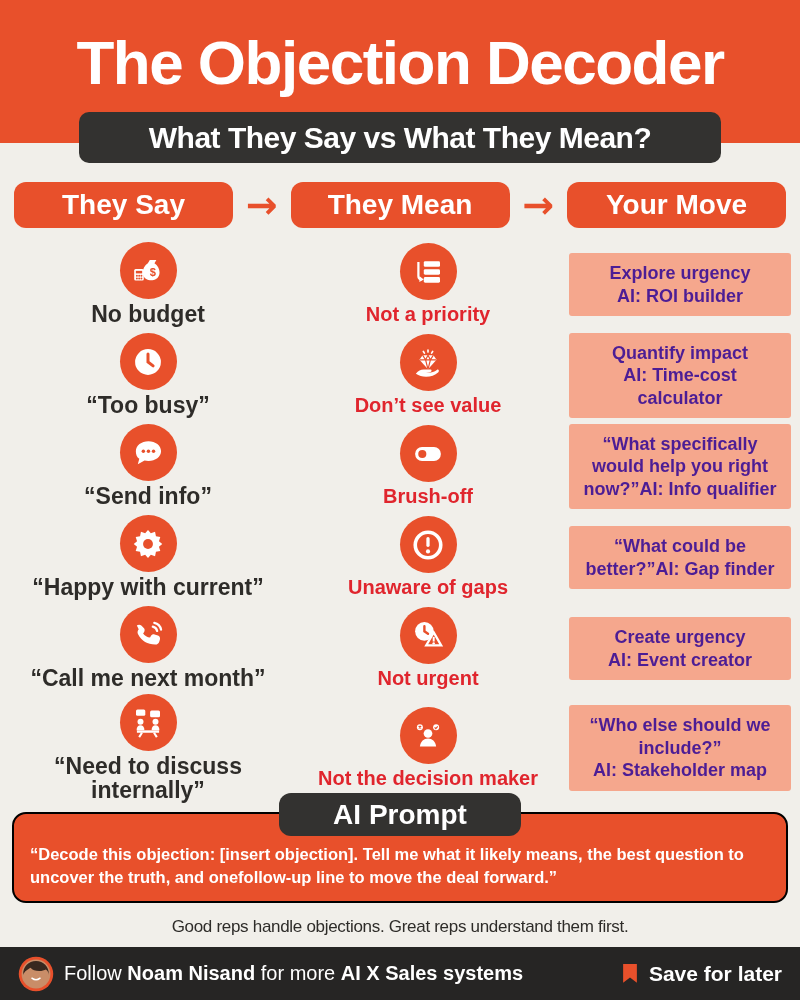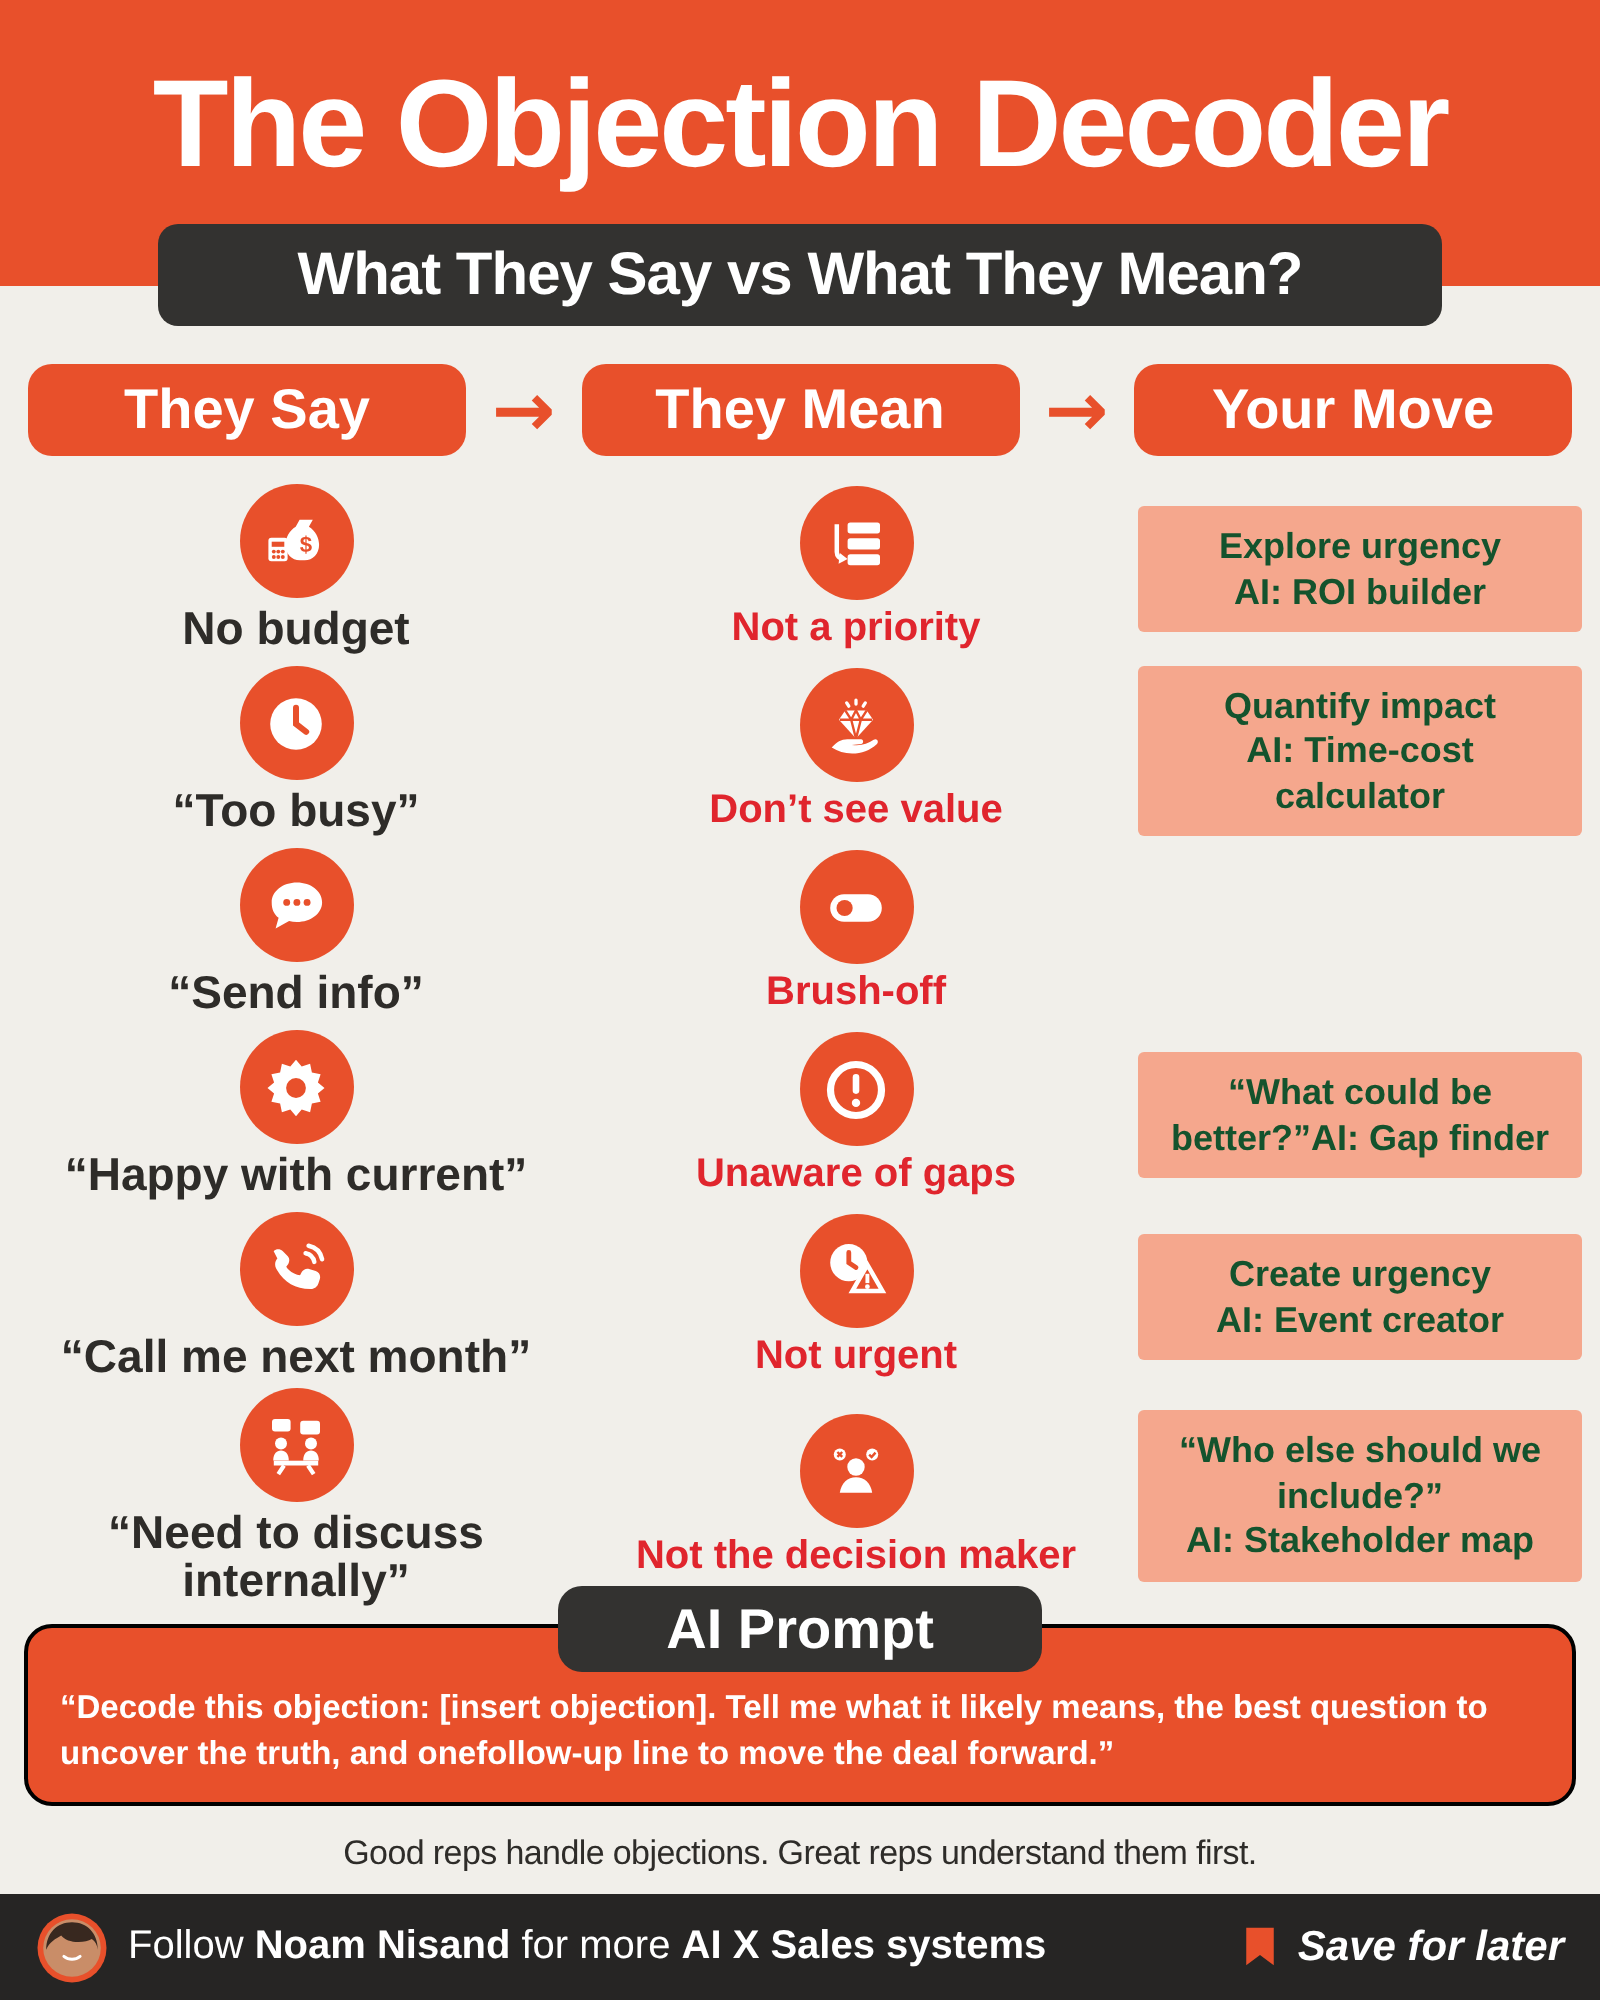--- a/index.html
+++ b/index.html
@@ -33,21 +33,21 @@
   
   .rows{margin-top:11px;display:flex;flex-direction:column;}
   .row{display:grid;grid-template-columns:296px 264px 240px;align-items:center;height:91px;}
   .row.tall{height:105px;}
   .stack{display:flex;flex-direction:column;align-items:center;justify-content:center;gap:3px;text-align:center;}
   .icon-circle{width:57px;height:57px;border-radius:50%;background:var(--orange);display:flex;align-items:center;justify-content:center;flex:0 0 auto;}
   .icon-circle svg{width:36px;height:36px;display:block;}
   .say-label{color:var(--ink);font-size:23px;font-weight:800;line-height:1.05;max-width:280px;}
   .mean-label{color:var(--red);font-size:20px;font-weight:800;white-space:nowrap;}
   .move-box{width:222px;justify-self:center;background:var(--salmon);border-radius:3px;padding:9px 4px;
-    color:#14532d;font-size:18px;font-weight:800;text-align:center;line-height:1.25;white-space:pre-line;}
+    color:#4c1d95;font-size:18px;font-weight:800;text-align:center;line-height:1.25;white-space:pre-line;}
 
   
   .prompt-section{position:relative;margin:13px 12px 0;height:91px;background:var(--orange);
     border:2px solid #000000;border-radius:14px;display:flex;align-items:flex-end;justify-content:center;}
   .prompt-pill{position:absolute;top:-21px;left:50%;transform:translateX(-50%);
     width:242px;height:43px;background:var(--dark);border-radius:12px;
     display:flex;align-items:center;justify-content:center;z-index:2;}
   .prompt-pill span{color:#fff;font-size:28px;font-weight:800;}
   .prompt-text{color:#fff;font-size:16.5px;font-weight:800;text-align:left;line-height:1.4;
     max-width:752px;padding:0 6px;margin-bottom:12px;}
@@ -55,21 +55,21 @@
   .closing{margin-top:14px;text-align:center;color:var(--ink);font-size:17px;font-weight:400;letter-spacing:-0.3px;}
 
   
   .footer{position:absolute;left:0;right:0;bottom:0;height:53px;background:var(--footer);
     display:flex;align-items:center;justify-content:space-between;padding:0 18px;gap:41px;}
   .footer-left{display:flex;align-items:center;gap:10px;}
   .avatar{width:36px;height:36px;border-radius:50%;overflow:hidden;flex:0 0 auto;}
   .avatar svg{width:36px;height:36px;display:block;}
   .footer-text{color:#fff;font-size:20px;font-weight:400;}
   .footer-text b{font-weight:800;}
-  .footer-right{display:flex;align-items:center;gap:8px;font-style:italic;}
+  .footer-right{display:flex;align-items:center;gap:8px;}
   .bookmark-icon svg{width:22px;height:27px;display:block;}
   .save-label{color:#fff;font-size:21px;font-weight:800;}
 </style>
 </head>
 <body>
 
 <div class="page">
 
   <header class="hero">
     <h1>The Objection Decoder</h1>
@@ -173,20 +173,23 @@
       </div>
       <div class="stack">
         <div class="icon-circle">
           <svg viewBox="0 0 24 24">
             <rect x="3.4" y="7.4" width="17.2" height="9.2" rx="4.6" fill="#fff"></rect>
             <circle cx="8.2" cy="12" r="2.7" fill="#E8502B"></circle>
           </svg>
         </div>
         <div class="mean-label">Brush-off</div>
       </div>
+      <div class="move-box">“What specifically
+would help you right
+now?”AI: Info qualifier</div>
     </div>
 
     <div class="row">
       <div class="stack">
         <div class="icon-circle">
           <svg viewBox="0 0 24 24">
             <path fill="#fff" d="M12 2.6l1.9 2.2 2.8-.9.6 2.9 2.9.6-.9 2.8 2.2 1.8-2.2 1.8.9 2.8-2.9.6-.6 2.9-2.8-.9L12 21.4l-1.9-2.2-2.8.9-.6-2.9-2.9-.6.9-2.8L2.5 12l2.2-1.8-.9-2.8 2.9-.6.6-2.9 2.8.9z"></path>
             <circle cx="12" cy="12" r="3.3" fill="#E8502B"></circle>
           </svg>
         </div>

